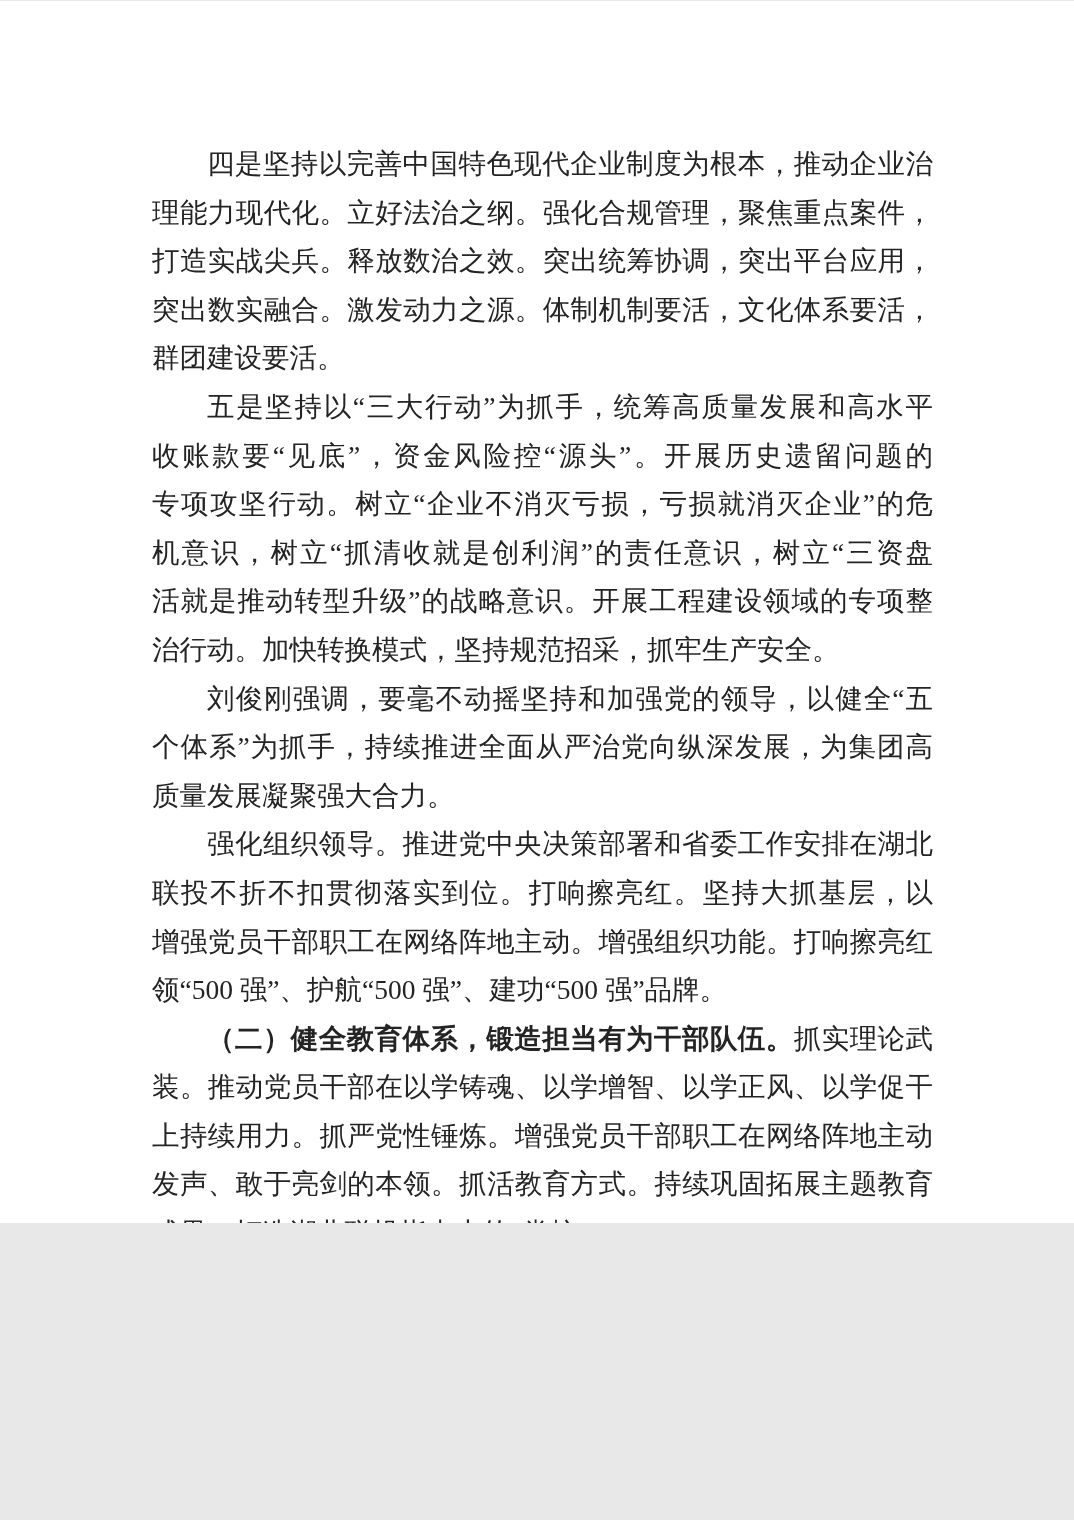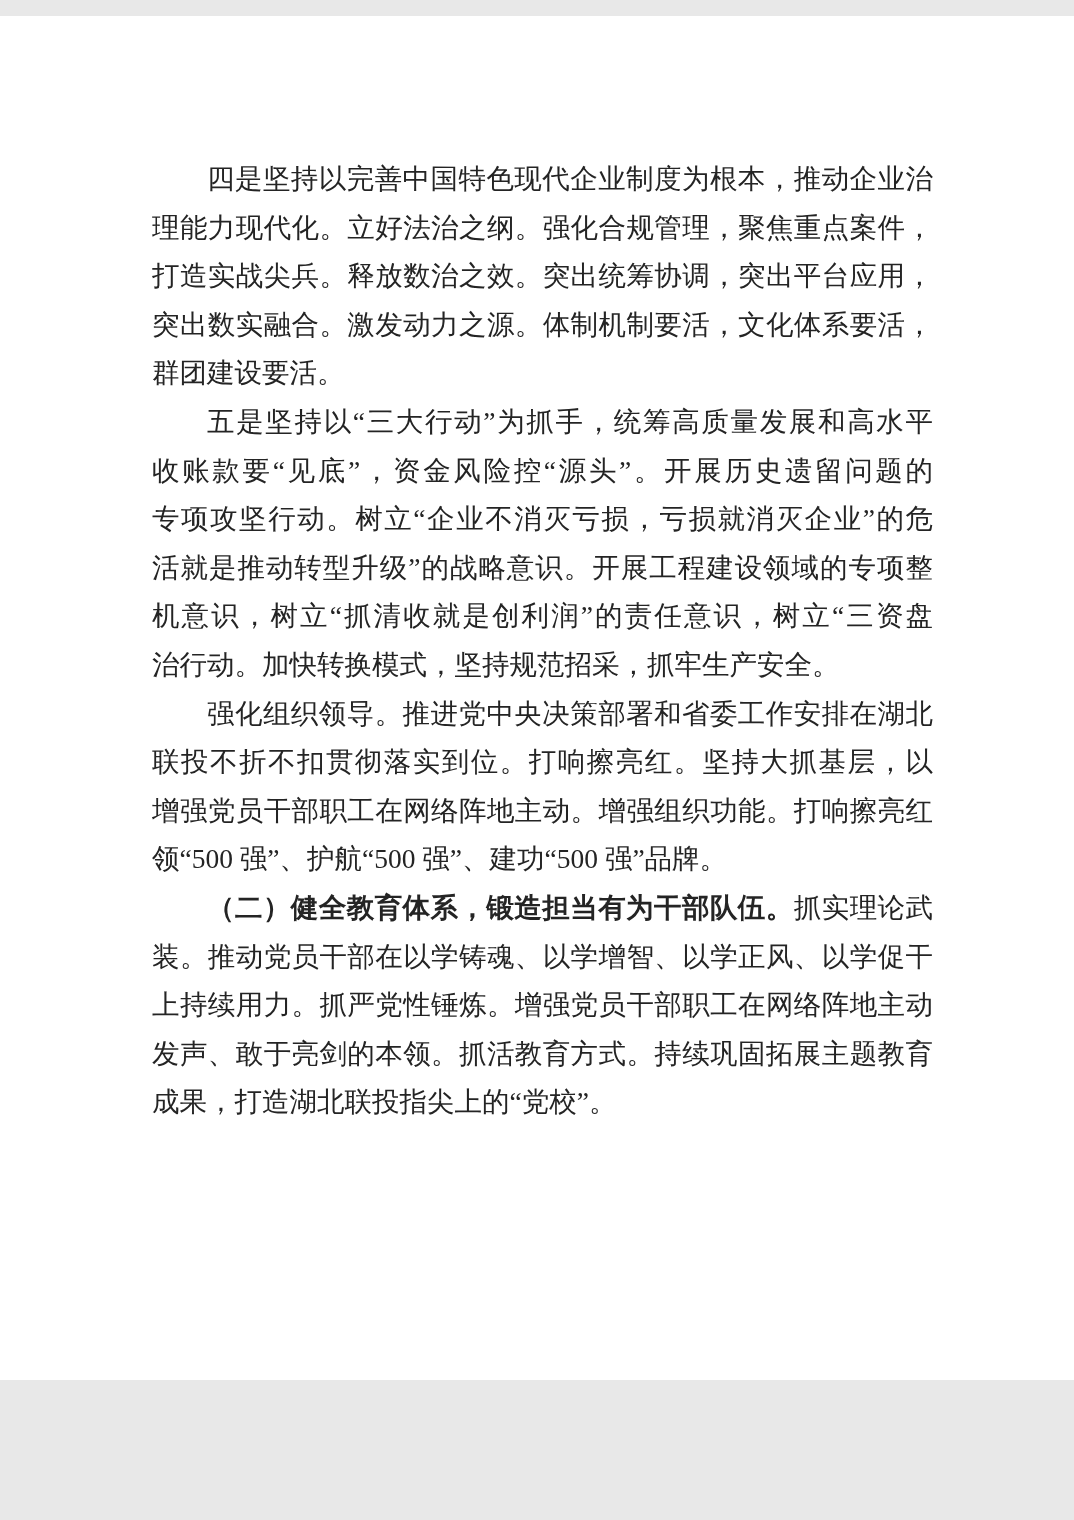--- a/index.html
+++ b/index.html
@@ -3,22 +3,22 @@
 <meta charset="utf-8">
 <style>
   html, body {
     margin: 0;
     padding: 0;
     background: #e8e8e8;
   }
   .page {
     position: relative;
     width: 1074px;
-    height: 1364px;
-    margin: 16px auto;
+    height: 1222px;
+    margin: 1px auto;
     background: #ffffff;
     overflow: hidden;
     font-family: "Liberation Serif", "DejaVu Serif", serif;
     color: #242424;
     text-decoration: underline;
   }
   .text-block {
     position: absolute;
     left: 152px;
     top: 139px;
@@ -70,23 +70,28 @@
         <div class="line first"><span class="run">四是坚持以完善中国特色现代企业制度为根本，推动企业治</span></div>
         <div class="line"><span class="run">理能力现代化。立好法治之纲。强化合规管理，聚焦重点案件，</span></div>
         <div class="line"><span class="run">打造实战尖兵。释放数治之效。突出统筹协调，突出平台应用，</span></div>
         <div class="line"><span class="run">突出数实融合。激发动力之源。体制机制要活，文化体系要活，</span></div>
         <div class="line last"><span class="run">群团建设要活。</span></div>
       </div>
       <div class="paragraph body">
         <div class="line first"><span class="run">五是坚持以“三大行动”为抓手，统筹高质量发展和高水平</span></div>
         <div class="line"><span class="run">收账款要“见底”，资金风险控“源头”。开展历史遗留问题的</span></div>
         <div class="line"><span class="run">专项攻坚行动。树立“企业不消灭亏损，亏损就消灭企业”的危</span></div>
+        <div class="line"><span class="run">机意识，树立“抓清收就是创利润”的责任意识，树立“三资盘</span></div>
         <div class="line"><span class="run">活就是推动转型升级”的战略意识。开展工程建设领域的专项整</span></div>
-        <div class="line"><span class="run">机意识，树立“抓清收就是创利润”的责任意识，树立“三资盘</span></div>
         <div class="line last"><span class="run">治行动。加快转换模式，坚持规范招采，抓牢生产安全。</span></div>
+      </div>
+      <div class="paragraph body">
+        <div class="line first"><span class="run">刘俊刚强调，要毫不动摇坚持和加强党的领导，以健全“五</span></div>
+        <div class="line"><span class="run">个体系”为抓手，持续推进全面从严治党向纵深发展，为集团高</span></div>
+        <div class="line last"><span class="run">质量发展凝聚强大合力。</span></div>
       </div>
       <div class="paragraph body">
         <div class="line first"><span class="run">强化组织领导。推进党中央决策部署和省委工作安排在湖北</span></div>
         <div class="line"><span class="run">联投不折不扣贯彻落实到位。打响擦亮红。坚持大抓基层，以</span></div>
         <div class="line"><span class="run">增强党员干部职工在网络阵地主动。增强组织功能。打响擦亮红</span></div>
         <div class="line last"><span class="run">领“500 强”、护航“500 强”、建功“500 强”品牌。</span></div>
       </div>
       <div class="paragraph body">
         <div class="line first"><span class="run bold">（二）健全教育体系，锻造担当有为干部队伍。</span><span class="run">抓实理论武</span></div>
         <div class="line"><span class="run">装。推动党员干部在以学铸魂、以学增智、以学正风、以学促干</span></div>

